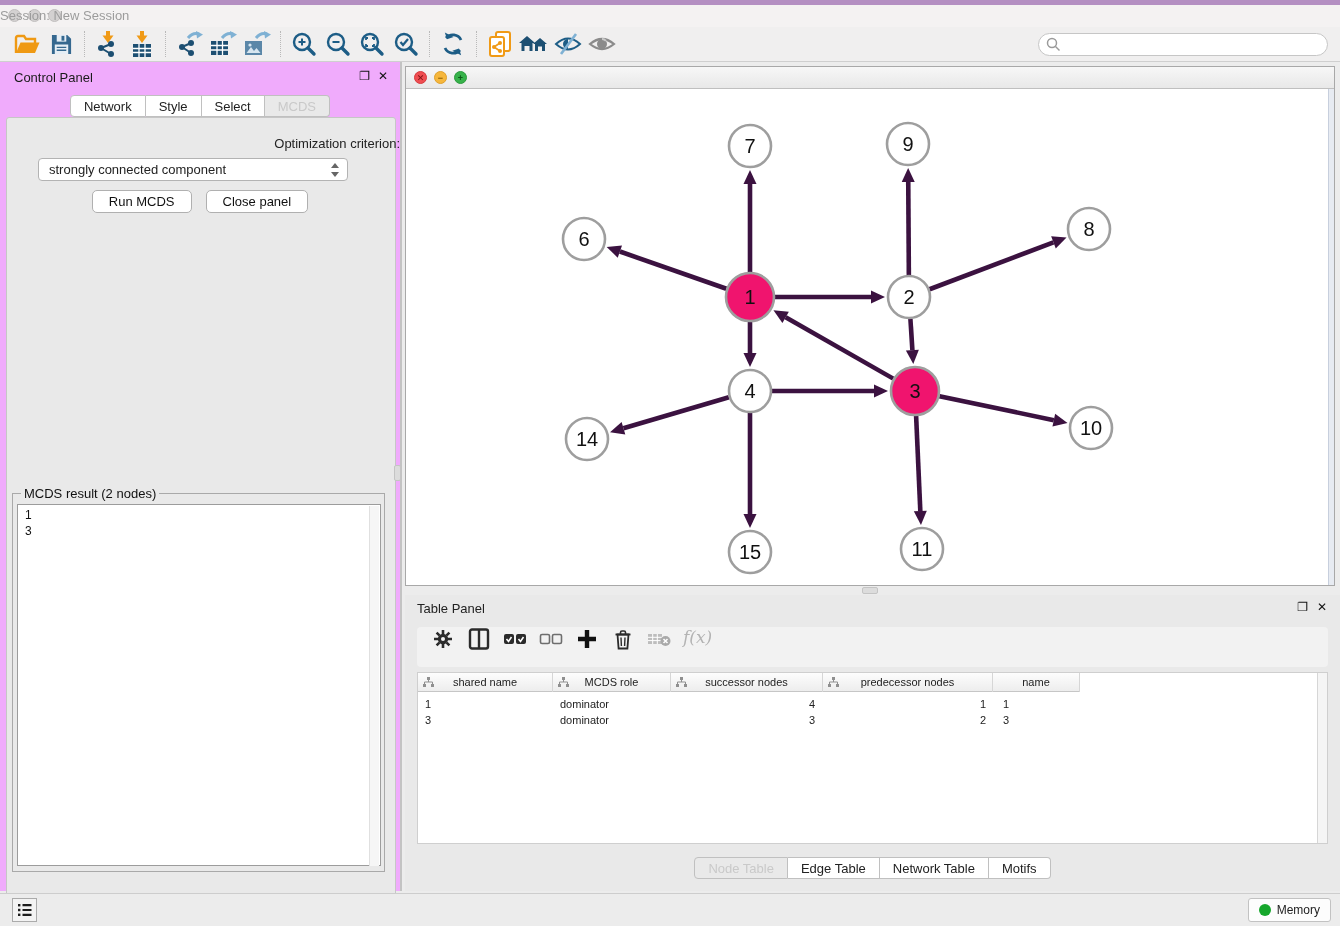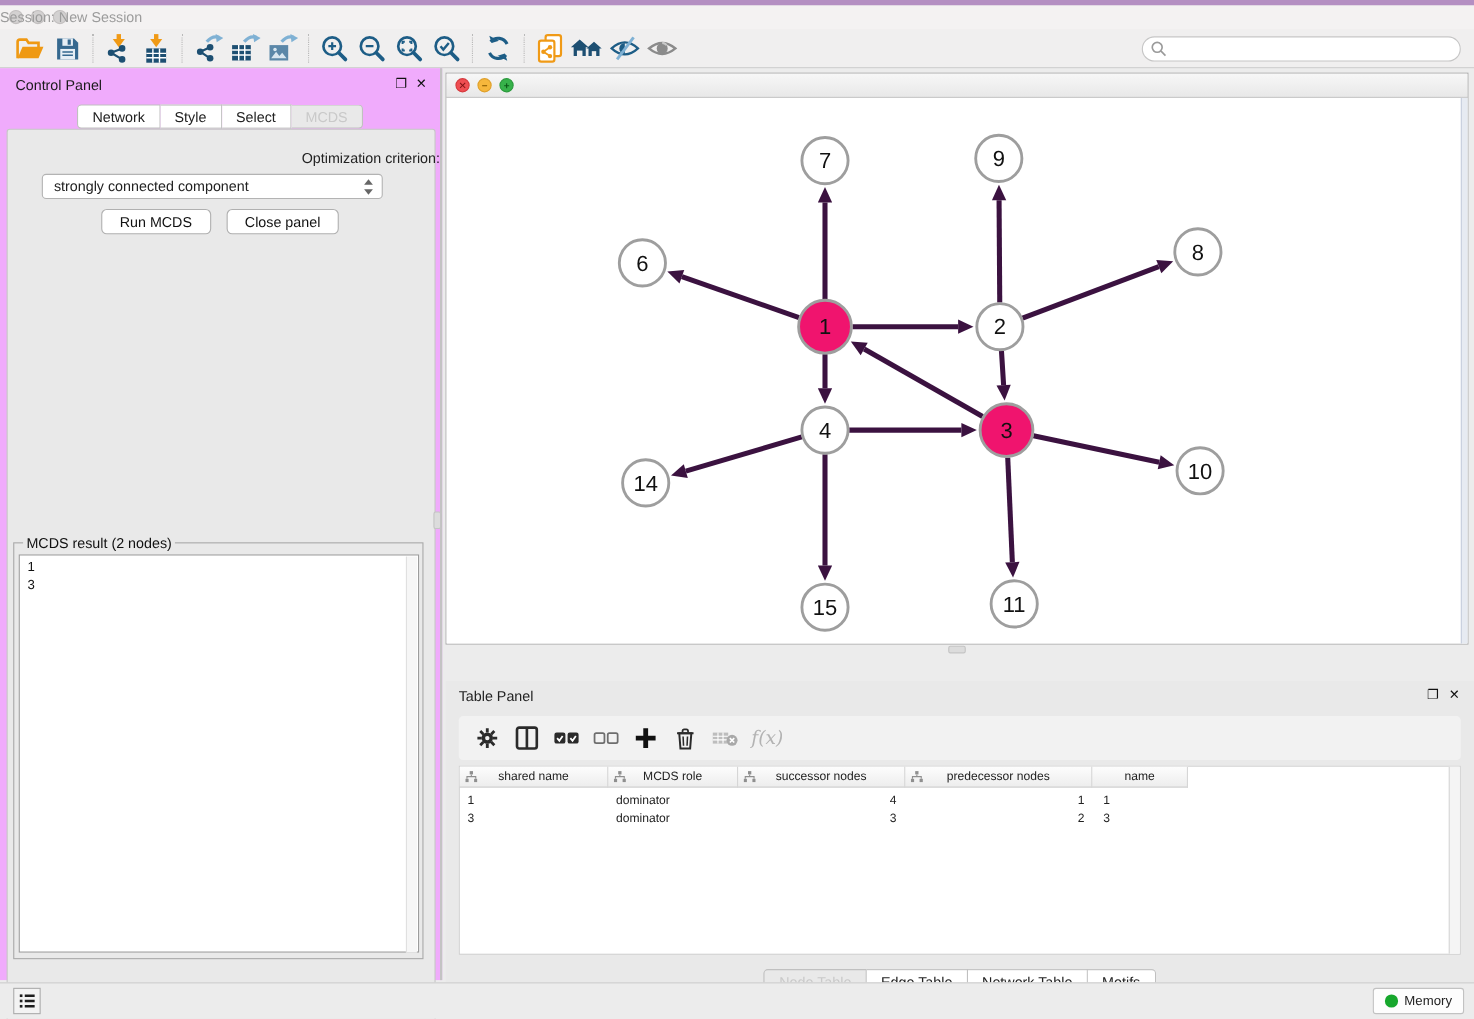--- a/index.html
+++ b/index.html
@@ -78,24 +78,24 @@
   .tl { position:absolute; top:4px; width:13px; height:13px; border-radius:50%;
     font-size:9px; font-weight:bold; text-align:center; line-height:12px; }
   .tl-red { background:#ef4e52; border:1px solid #d63a3e; color:#7e1214; }
   .tl-yellow { background:#f6b73c; border:1px solid #dfa02b; color:#8a5d00; }
   .tl-green { background:#37b24a; border:1px solid #2b9a3d; color:#0c5a18; }
   .net-canvas { position:absolute; left:0; top:22px; width:928px; height:496px; background:#fff; }
   .net-vscroll { position:absolute; right:0; top:22px; width:6px; height:496px;
     background:#e7ebf2; border-left:1px solid #c7cfdd; }
 
   
-  .table-panel { left:405px; top:595px; width:935px; height:296px; background:#e9e9e9;margin-top:24px; }
+  .table-panel { left:405px; top:595px; width:935px; height:296px; background:#e9e9e9; }
   .tp-title { position:absolute; left:12px; top:6px; font-size:13px; }
   .tp-toolbar { position:absolute; left:12px; top:32px; width:911px; height:40px;
-    background:#f2f2f2; border-radius:4px; display:flex; align-items:center;
+    background:#f2f2f2; border-radius:4px; display:flex; 
     padding-left:14px; gap:12px; }
   .tp-icon { width:24px; height:24px; display:flex; align-items:center; justify-content:center; }
   .fx-label { font-family:"DejaVu Serif","Liberation Serif",serif; font-style:italic;
     font-size:17px; color:#b3b3b3; }
   .table-wrap { position:absolute; left:12px; top:77px; width:911px; height:172px;
     background:#fff; border:1px solid #cfcfcf; }
   .thead { position:absolute; left:0; top:0; width:662px; height:19px;
     background:linear-gradient(#fdfdfd,#ededed); border-bottom:1px solid #c6c6c6;
     display:flex;align-items:center; }
   .th { position:relative; height:19px; border-right:1px solid #d6d6d6;

